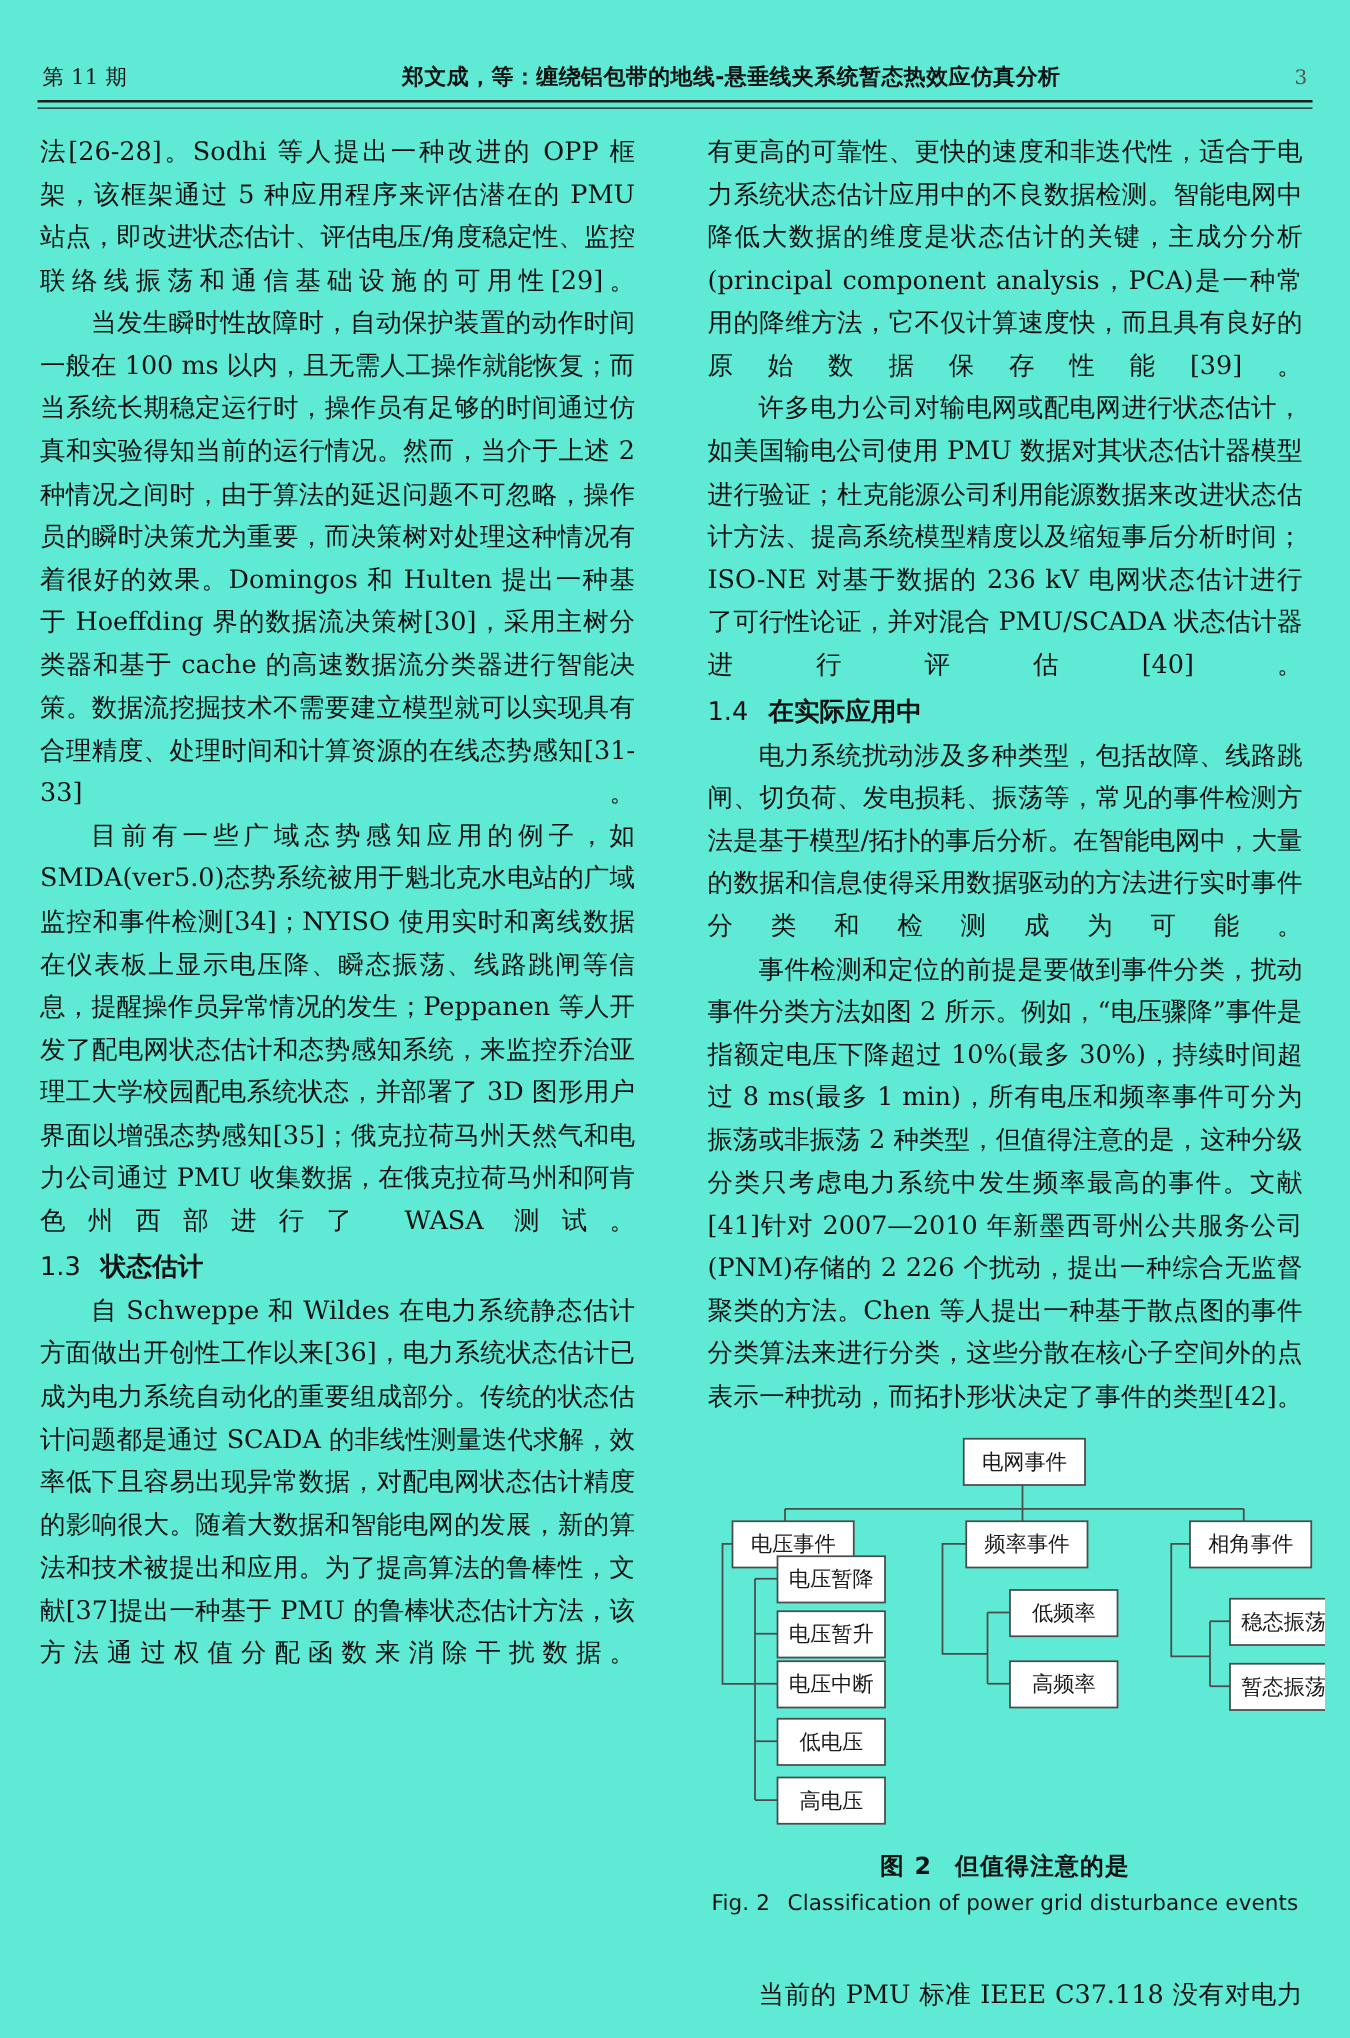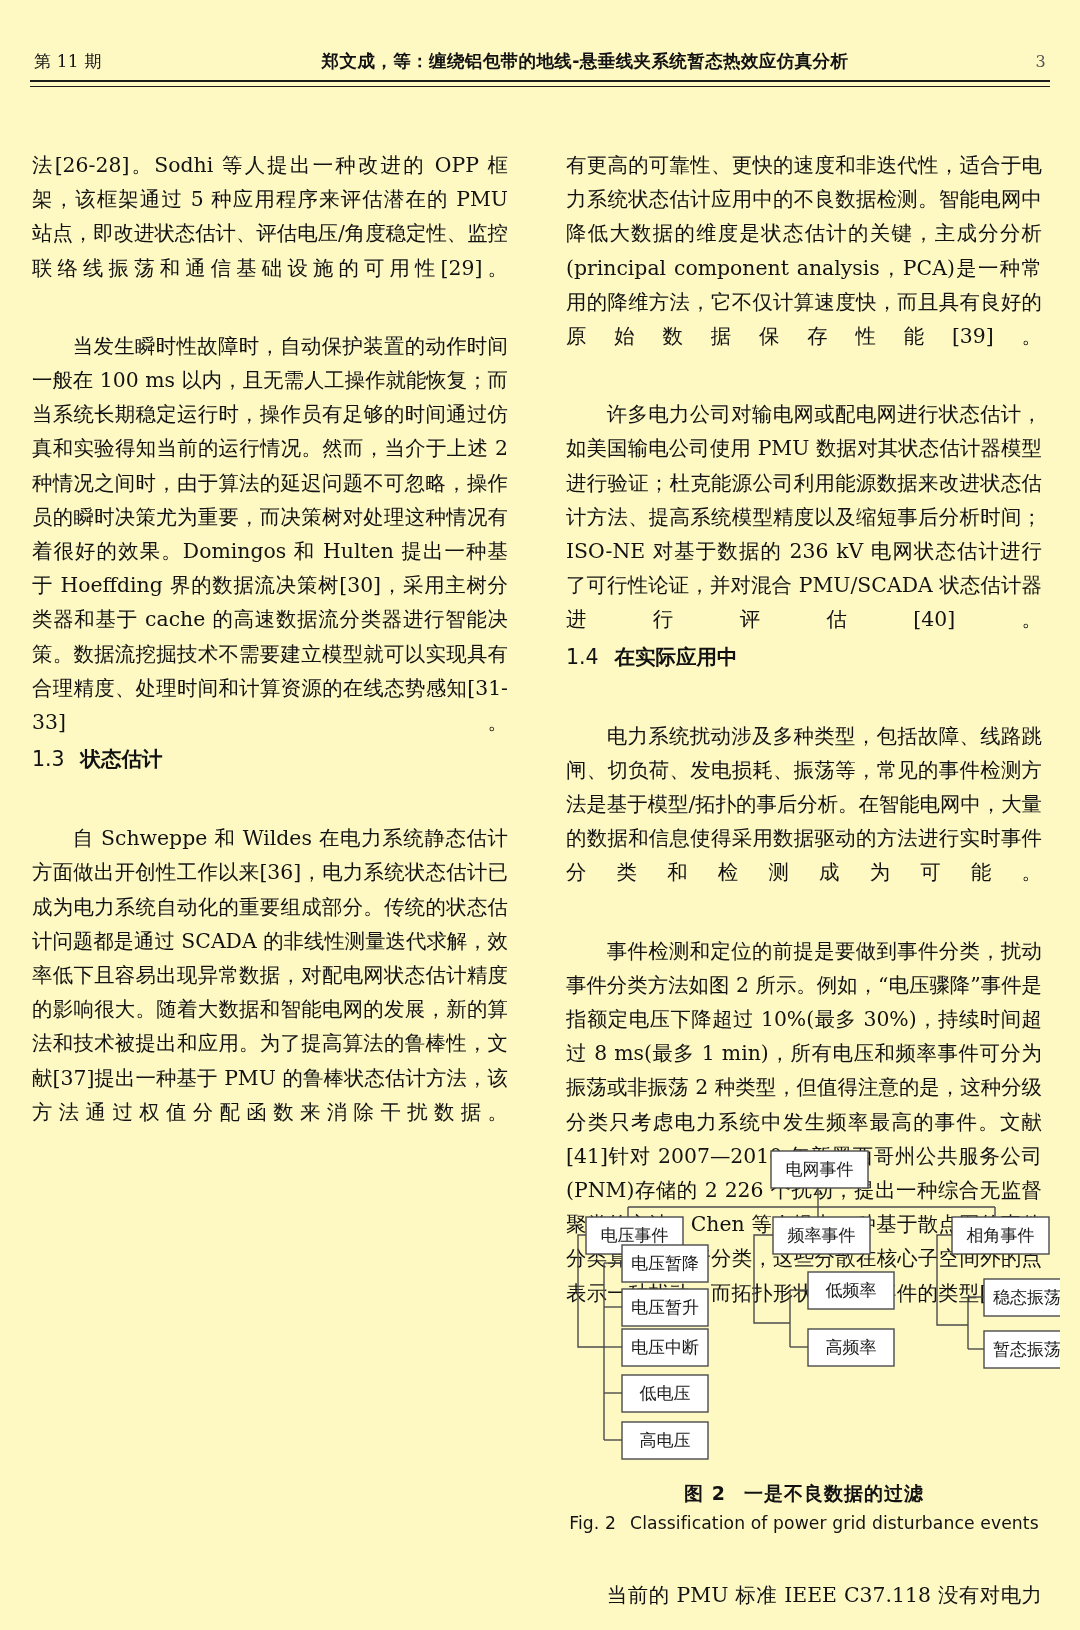--- a/index.html
+++ b/index.html
@@ -12,21 +12,21 @@
     height: 1630px;
     position: relative;
     font-family: "DejaVu Serif", "Liberation Serif", serif;
     color: #121212;
     overflow: hidden;
   }
 
   .page {
     position: absolute;
     inset: 0;
-    background: #fef9c3;
+    background: #5eead4;
     text-decoration: underline;
   }
 
   
   .running-head {
     position: absolute;
     left: 34px;
     top: 44px;
     width: 1012px;
     height: 34px;
@@ -88,21 +88,20 @@
     padding: 0;
   }
 
   p.para {
     font-size: 20.4px;
     line-height: 34.2px;
     text-align: justify;
     text-justify: inter-ideograph;
     text-align-last: left;
     font-family: "DejaVu Serif", "Liberation Serif", serif;
-    margin-top: 44px;
   }
   p.para.indent { text-indent: 2em; }
   p.para.just-all { text-align-last: justify; }
 
   h3.sec {
     font-size: 20.5px;
     line-height: 36px;
     font-family: "DejaVu Sans", "Liberation Sans", sans-serif;
     font-weight: 700;
     margin-top: 2px;
@@ -174,20 +173,21 @@
     <div class="rh-issue">第 11 期</div>
     <div class="rh-title">郑文成，等：缠绕铝包带的地线-悬垂线夹系统暂态热效应仿真分析</div>
     <div class="rh-page">3</div>
   </div>
   <div class="head-rule"></div>
   <div class="head-rule2"></div>
 
   <div class="col col-left">
     <p class="para just-all">法[26-28]。Sodhi 等人提出一种改进的 OPP 框架，该框架通过 5 种应用程序来评估潜在的 PMU 站点，即改进状态估计、评估电压/角度稳定性、监控联络线振荡和通信基础设施的可用性[29]。</p>
     <p class="para indent just-all">当发生瞬时性故障时，自动保护装置的动作时间一般在 100 ms 以内，且无需人工操作就能恢复；而当系统长期稳定运行时，操作员有足够的时间通过仿真和实验得知当前的运行情况。然而，当介于上述 2 种情况之间时，由于算法的延迟问题不可忽略，操作员的瞬时决策尤为重要，而决策树对处理这种情况有着很好的效果。Domingos 和 Hulten 提出一种基于 Hoeffding 界的数据流决策树[30]，采用主树分类器和基于 cache 的高速数据流分类器进行智能决策。数据流挖掘技术不需要建立模型就可以实现具有合理精度、处理时间和计算资源的在线态势感知[31-33]。</p>
+    <p class="para indent just-all">目前有一些广域态势感知应用的例子，如 SMDA(ver5.0)态势系统被用于魁北克水电站的广域监控和事件检测[34]；NYISO 使用实时和离线数据在仪表板上显示电压降、瞬态振荡、线路跳闸等信息，提醒操作员异常情况的发生；Peppanen 等人开发了配电网状态估计和态势感知系统，来监控乔治亚理工大学校园配电系统状态，并部署了 3D 图形用户界面以增强态势感知[35]；俄克拉荷马州天然气和电力公司通过 PMU 收集数据，在俄克拉荷马州和阿肯色州西部进行了 WASA 测试。</p>
     <h3 class="sec">
       <span class="num">1.3</span><span class="t">状态估计</span>
     </h3>
     <p class="para indent just-all">自 Schweppe 和 Wildes 在电力系统静态估计方面做出开创性工作以来[36]，电力系统状态估计已成为电力系统自动化的重要组成部分。传统的状态估计问题都是通过 SCADA 的非线性测量迭代求解，效率低下且容易出现异常数据，对配电网状态估计精度的影响很大。随着大数据和智能电网的发展，新的算法和技术被提出和应用。为了提高算法的鲁棒性，文献[37]提出一种基于 PMU 的鲁棒状态估计方法，该方法通过权值分配函数来消除干扰数据。</p>
   </div>
 
   <div class="col col-right">
     <p class="para just-all">有更高的可靠性、更快的速度和非迭代性，适合于电力系统状态估计应用中的不良数据检测。智能电网中降低大数据的维度是状态估计的关键，主成分分析(principal component analysis，PCA)是一种常用的降维方法，它不仅计算速度快，而且具有良好的原始数据保存性能[39]。</p>
     <p class="para indent just-all">许多电力公司对输电网或配电网进行状态估计，如美国输电公司使用 PMU 数据对其状态估计器模型进行验证；杜克能源公司利用能源数据来改进状态估计方法、提高系统模型精度以及缩短事后分析时间；ISO-NE 对基于数据的 236 kV 电网状态估计进行了可行性论证，并对混合 PMU/SCADA 状态估计器进行评估[40]。</p>
     <h3 class="sec">
@@ -282,21 +282,21 @@
       </g>
       <g>
         <rect x="444" y="196" width="86" height="37" fill="#ffffff" stroke="#4b4b4b" stroke-width="1.4"></rect>
         <text class="fig-box-text" x="487" y="220" text-anchor="middle">暂态振荡</text>
       </g>
     </svg>
   </div>
 
   <div class="fig-caption">
     <div class="cap-cn">
-      <span class="lbl">图 2</span><span>一是不良数据的过滤</span>
+      <span class="lbl">图 2</span><span>但值得注意的是</span>
     </div>
     <div class="cap-en">
       <span class="lbl">Fig. 2</span><span>Classification of power grid disturbance events</span>
     </div>
   </div>
 
   <p class="tail-para">当前的 PMU 标准 IEEE C37.118 没有对电力</p>
 
 </div>
 

